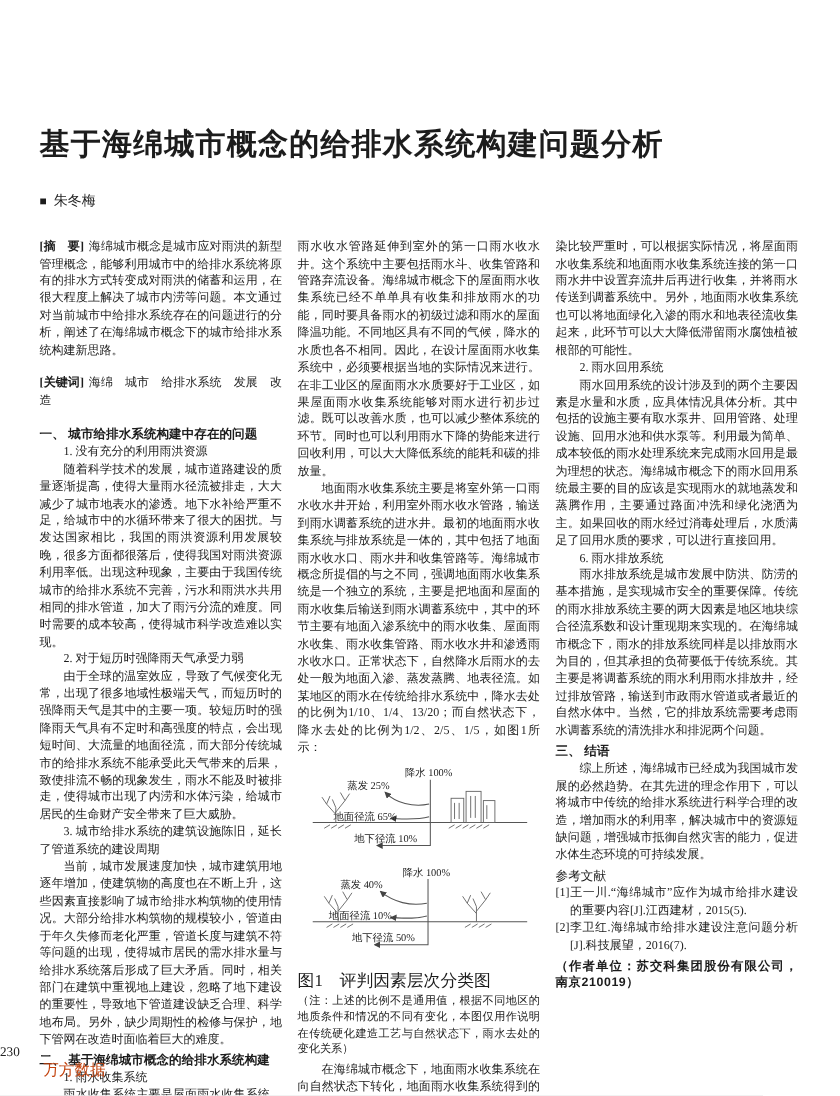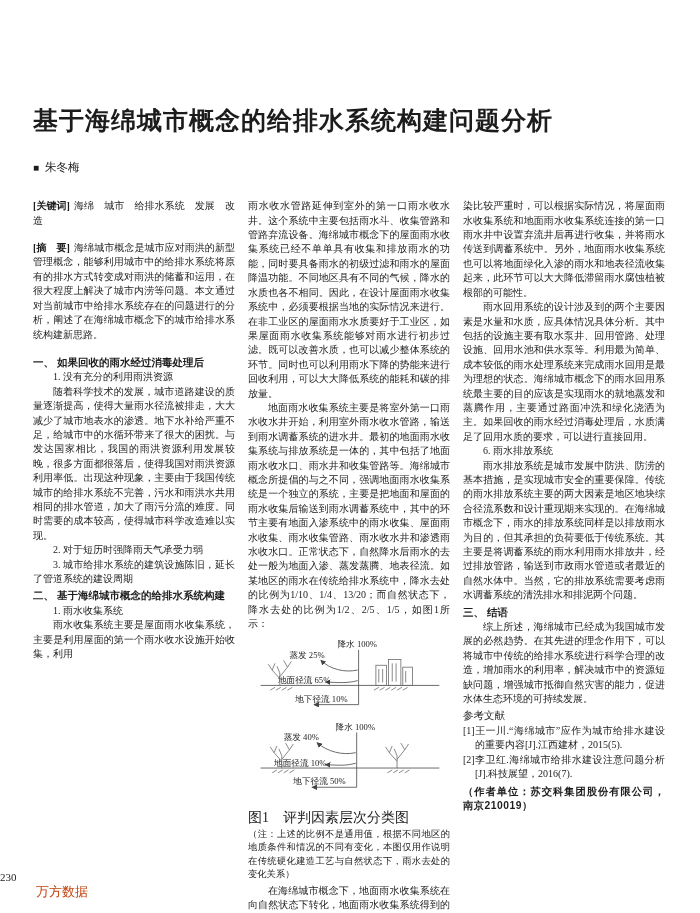--- a/index.html
+++ b/index.html
@@ -61,31 +61,33 @@
 
   <h1 class="title">基于海绵城市概念的给排水系统构建问题分析</h1>
 
   <div class="author-line">
     <span class="author-marker">■</span><span>朱冬梅</span>
   </div>
 
   <div class="columns">
 
     <div class="col">
+      <p class="para abstract">
+        <span class="inline-label">[摘　要]</span><span>海绵城市概念是城市应对雨洪的新型管理概念，能够利用城市中的给排水系统将原有的排水方式转变成对雨洪的储蓄和运用，在很大程度上解决了城市内涝等问题。本文通过对当前城市中给排水系统存在的问题进行的分析，阐述了在海绵城市概念下的城市给排水系统构建新思路。</span>
+      </p>
       <p class="para keywords">
         <span class="inline-label">[关键词]</span><span>海绵　城市　给排水系统　发展　改造</span>
       </p>
-      <p class="para abstract">
-        <span class="inline-label">[摘　要]</span><span>海绵城市概念是城市应对雨洪的新型管理概念，能够利用城市中的给排水系统将原有的排水方式转变成对雨洪的储蓄和运用，在很大程度上解决了城市内涝等问题。本文通过对当前城市中给排水系统存在的问题进行的分析，阐述了在海绵城市概念下的城市给排水系统构建新思路。</span>
-      </p>
-      <p class="h-major">一、 如果回收的雨水经过消毒处理后</p>
+      <p class="h-major">一、 城市给排水系统构建中存在的问题</p>
       <p class="sub">1. 没有充分的利用雨洪资源</p>
       <p class="para">随着科学技术的发展，城市道路建设的质量逐渐提高，使得大量雨水径流被排走，大大减少了城市地表水的渗透。地下水补给严重不足，给城市中的水循环带来了很大的困扰。与发达国家相比，我国的雨洪资源利用发展较晚，很多方面都很落后，使得我国对雨洪资源利用率低。出现这种现象，主要由于我国传统城市的给排水系统不完善，污水和雨洪水共用相同的排水管道，加大了雨污分流的难度。同时需要的成本较高，使得城市科学改造难以实现。</p>
       <p class="sub">2. 对于短历时强降雨天气承受力弱</p>
+      <p class="para">由于全球的温室效应，导致了气候变化无常，出现了很多地域性极端天气，而短历时的强降雨天气是其中的主要一项。较短历时的强降雨天气具有不定时和高强度的特点，会出现短时间、大流量的地面径流，而大部分传统城市的给排水系统不能承受此天气带来的后果，致使排流不畅的现象发生，雨水不能及时被排走，使得城市出现了内涝和水体污染，给城市居民的生命财产安全带来了巨大威胁。</p>
       <p class="sub">3. 城市给排水系统的建筑设施陈旧，延长了管道系统的建设周期</p>
+      <p class="para">当前，城市发展速度加快，城市建筑用地逐年增加，使建筑物的高度也在不断上升，这些因素直接影响了城市给排水构筑物的使用情况。大部分给排水构筑物的规模较小，管道由于年久失修而老化严重，管道长度与建筑不符等问题的出现，使得城市居民的需水排水量与给排水系统落后形成了巨大矛盾。同时，相关部门在建筑中重视地上建设，忽略了地下建设的重要性，导致地下管道建设缺乏合理、科学地布局。另外，缺少周期性的检修与保护，地下管网在改造时面临着巨大的难度。</p>
       <p class="h-major">二、 基于海绵城市概念的给排水系统构建</p>
       <p class="sub">1. 雨水收集系统</p>
       <p class="para">雨水收集系统主要是屋面雨水收集系统，主要是利用屋面的第一个雨水收水设施开始收集，利用</p>
     </div>
 
     <div class="col">
       <p class="para cont">雨水收水管路延伸到室外的第一口雨水收水井。这个系统中主要包括雨水斗、收集管路和管路弃流设备。海绵城市概念下的屋面雨水收集系统已经不单单具有收集和排放雨水的功能，同时要具备雨水的初级过滤和雨水的屋面降温功能。不同地区具有不同的气候，降水的水质也各不相同。因此，在设计屋面雨水收集系统中，必须要根据当地的实际情况来进行。在非工业区的屋面雨水水质要好于工业区，如果屋面雨水收集系统能够对雨水进行初步过滤。既可以改善水质，也可以减少整体系统的环节。同时也可以利用雨水下降的势能来进行回收利用，可以大大降低系统的能耗和碳的排放量。</p>
       <p class="para">地面雨水收集系统主要是将室外第一口雨水收水井开始，利用室外雨水收水管路，输送到雨水调蓄系统的进水井。最初的地面雨水收集系统与排放系统是一体的，其中包括了地面雨水收水口、雨水井和收集管路等。海绵城市概念所提倡的与之不同，强调地面雨水收集系统是一个独立的系统，主要是把地面和屋面的雨水收集后输送到雨水调蓄系统中，其中的环节主要有地面入渗系统中的雨水收集、屋面雨水收集、雨水收集管路、雨水收水井和渗透雨水收水口。正常状态下，自然降水后雨水的去处一般为地面入渗、蒸发蒸腾、地表径流。如某地区的雨水在传统给排水系统中，降水去处的比例为1/10、1/4、13/20；而自然状态下，降水去处的比例为1/2、2/5、1/5，如图1所示：</p>
 
       <div class="figure-block">
@@ -131,20 +133,21 @@
       </div>
 
       <p class="fig-caption">图1　评判因素层次分类图</p>
       <p class="fig-note">（注：上述的比例不是通用值，根据不同地区的地质条件和情况的不同有变化，本图仅用作说明在传统硬化建造工艺与自然状态下，雨水去处的变化关系）</p>
 
       <p class="para">在海绵城市概念下，地面雨水收集系统在向自然状态下转化，地面雨水收集系统得到的屋面雨水大部分都是经过初级过滤的。此部分的雨水水质较好，可以直接进行收集和输送。当该地区的空气污</p>
     </div>
 
     <div class="col">
       <p class="para cont">染比较严重时，可以根据实际情况，将屋面雨水收集系统和地面雨水收集系统连接的第一口雨水井中设置弃流井后再进行收集，并将雨水传送到调蓄系统中。另外，地面雨水收集系统也可以将地面绿化入渗的雨水和地表径流收集起来，此环节可以大大降低滞留雨水腐蚀植被根部的可能性。</p>
+      <p class="sub">2. 雨水回用系统</p>
       <p class="para">雨水回用系统的设计涉及到的两个主要因素是水量和水质，应具体情况具体分析。其中包括的设施主要有取水泵井、回用管路、处理设施、回用水池和供水泵等。利用最为简单、成本较低的雨水处理系统来完成雨水回用是最为理想的状态。海绵城市概念下的雨水回用系统最主要的目的应该是实现雨水的就地蒸发和蒸腾作用，主要通过路面冲洗和绿化浇洒为主。如果回收的雨水经过消毒处理后，水质满足了回用水质的要求，可以进行直接回用。</p>
       <p class="sub">6. 雨水排放系统</p>
       <p class="para">雨水排放系统是城市发展中防洪、防涝的基本措施，是实现城市安全的重要保障。传统的雨水排放系统主要的两大因素是地区地块综合径流系数和设计重现期来实现的。在海绵城市概念下，雨水的排放系统同样是以排放雨水为目的，但其承担的负荷要低于传统系统。其主要是将调蓄系统的雨水利用雨水排放井，经过排放管路，输送到市政雨水管道或者最近的自然水体中。当然，它的排放系统需要考虑雨水调蓄系统的清洗排水和排泥两个问题。</p>
       <p class="h-major">三、 结语</p>
       <p class="para">综上所述，海绵城市已经成为我国城市发展的必然趋势。在其先进的理念作用下，可以将城市中传统的给排水系统进行科学合理的改造，增加雨水的利用率，解决城市中的资源短缺问题，增强城市抵御自然灾害的能力，促进水体生态环境的可持续发展。</p>
       <p class="refs-heading">参考文献</p>
       <p class="ref">[1]王一川.“海绵城市”应作为城市给排水建设的重要内容[J].江西建材，2015(5).</p>
       <p class="ref">[2]李卫红.海绵城市给排水建设注意问题分析[J].科技展望，2016(7).</p>
       <p class="affiliation">（作者单位：苏交科集团股份有限公司，南京210019）</p>
     </div>

